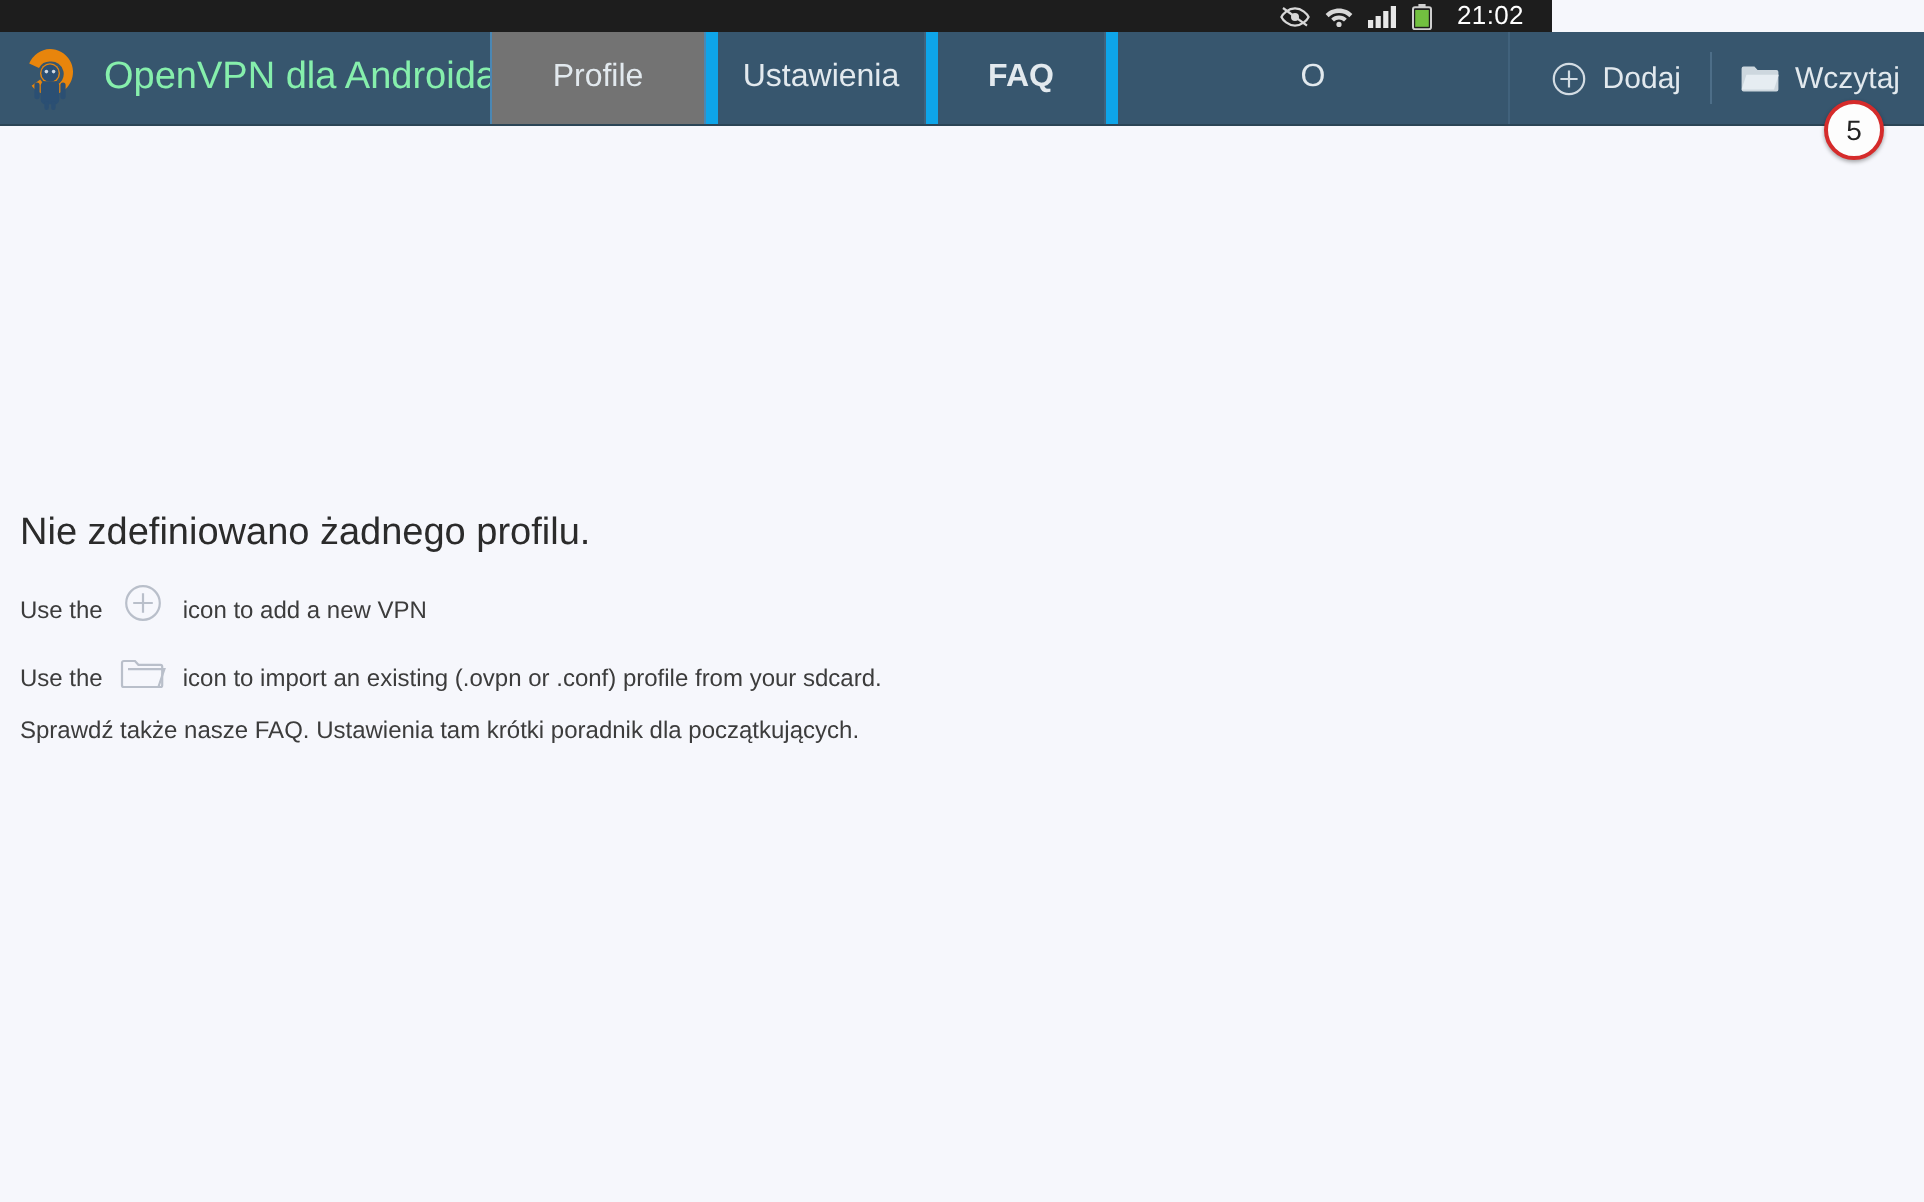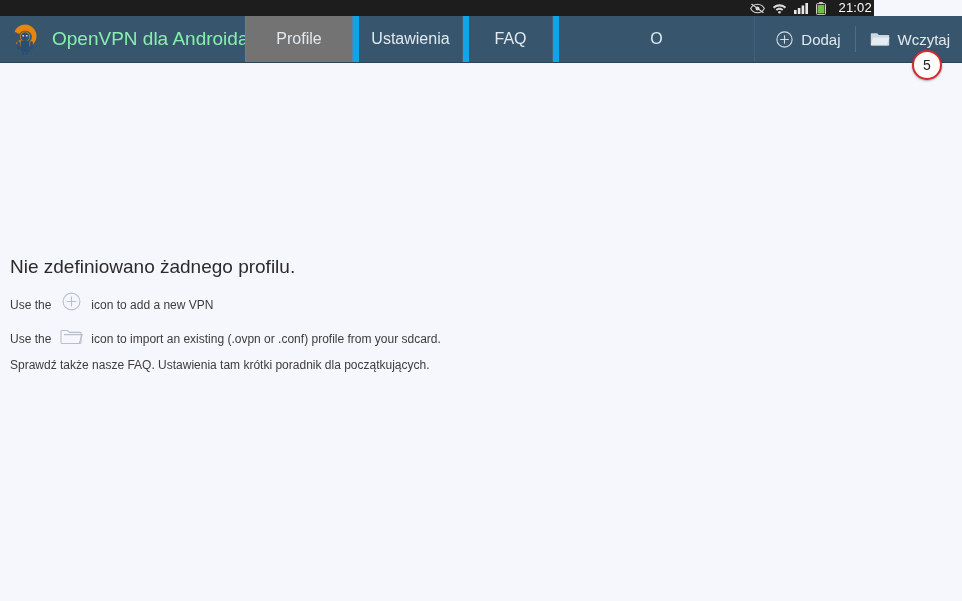--- a/index.html
+++ b/index.html
@@ -17,27 +17,27 @@
     position: relative;
     width: 962px;
     height: 601px;
     background: #f6f7fc;
   }
 
   
   .status-bar {
     position: absolute;
     top: 0; left: 0;
-    width: 874px;
+    width: 776px;
     height: 16px;
     background: #1d1d1d;
     display: flex;
     align-items: center;
     justify-content: flex-end;
-    padding-right: 2px;
+    padding-right: 14px;
     box-sizing: border-box;
   }
   .status-icons {
     display: flex;
     align-items: center;
     gap: 7px;
   }
   .st-icon {
     display: inline-block;
     line-height: 1;
@@ -98,21 +98,21 @@
     color: #e2e9ee;
     font-size: 16px;
     border-left: 6px solid #0ea5e9;
     border-right: 1px solid #41627c;
     box-sizing: border-box;
     cursor: pointer;
     font-family: "Liberation Sans", sans-serif;
   }
   .tab.tab-profile { width: 108px; }
   .tab.tab-settings { width: 110px; }
-  .tab.tab-faq { width: 90px; }
+  .tab.tab-faq { width: 90px; font-weight: bold; }
   .tab.tab-about { width: 202px; }
   .tab.active {
     background: #737373;
     border-left: 1px solid #4a87b4;
     border-right: 1px solid #4a87b4;
   }
   .actions {
     flex: 1 1 auto;
     display: flex;
     align-items: center;

